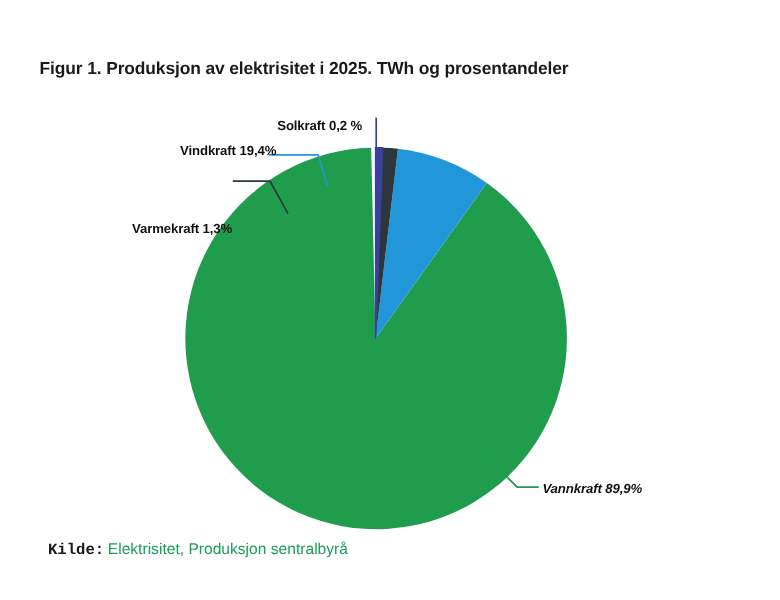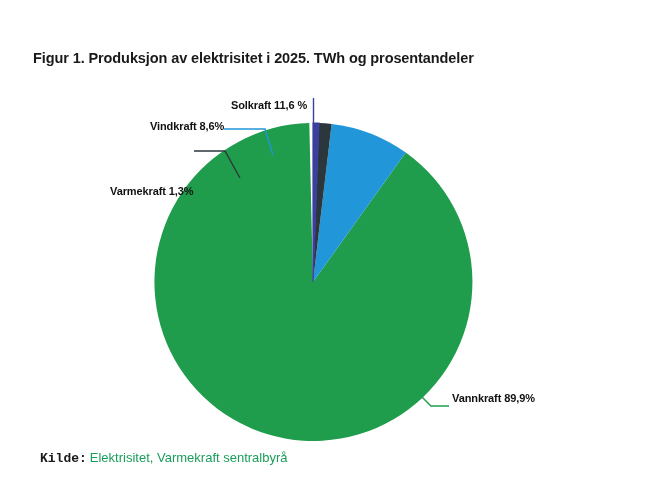--- a/index.html
+++ b/index.html
@@ -54,21 +54,22 @@
     left: 150px;
     top: 120px;
   }
   #label-varmekraft {
     left: 110px;
     top: 141px;
     margin-top: 44px;
   }
   #label-vannkraft {
     left: 452px;
-    top: 392px;
+    top: 402px;
+    font-style: italic;
   }
   #source-line {
     position: absolute;
     left: 40px;
     top: 450px;
     font-size: 13px;
     white-space: nowrap;
   }
   #source-prefix {
     font-weight: bold;
@@ -111,25 +112,25 @@
 
     <path stroke="#3b3f9e" stroke-width="1.4" fill="none" d="M 313.5 123 L 313.5 98"></path>
 
     <path stroke="#2196d8" stroke-width="1.4" fill="none" d="M 273 155 L 265 129 L 224 129"></path>
 
     <path stroke="#2b373d" stroke-width="1.4" fill="none" d="M 240 178 L 225 151 L 194 151"></path>
 
     <path stroke="#1f9d4d" stroke-width="1.4" fill="none" d="M 406 381 L 431 406 L 449 406"></path>
   </svg>
 
-  <div class="slice-label" id="label-solkraft">Solkraft 11,6 %</div>
+  <div class="slice-label" id="label-solkraft">Solkraft 0,2 %</div>
 
-  <div class="slice-label" id="label-vindkraft">Vindkraft 8,6%</div>
+  <div class="slice-label" id="label-vindkraft">Vindkraft 19,4%</div>
 
   <div class="slice-label" id="label-varmekraft">Varmekraft 1,3%</div>
 
   <div class="slice-label" id="label-vannkraft">Vannkraft 89,9%</div>
 
   <div id="source-line">
-    <span id="source-prefix">Kilde:</span><a id="source-link" href="#" style="text-decoration:none;">Elektrisitet, Varmekraft sentralbyrå</a>
+    <span id="source-prefix">Kilde:</span><a id="source-link" href="#" style="text-decoration:none;">Elektrisitet, Produksjon sentralbyrå</a>
   </div>
 
 </div>
 
 </body></html>

